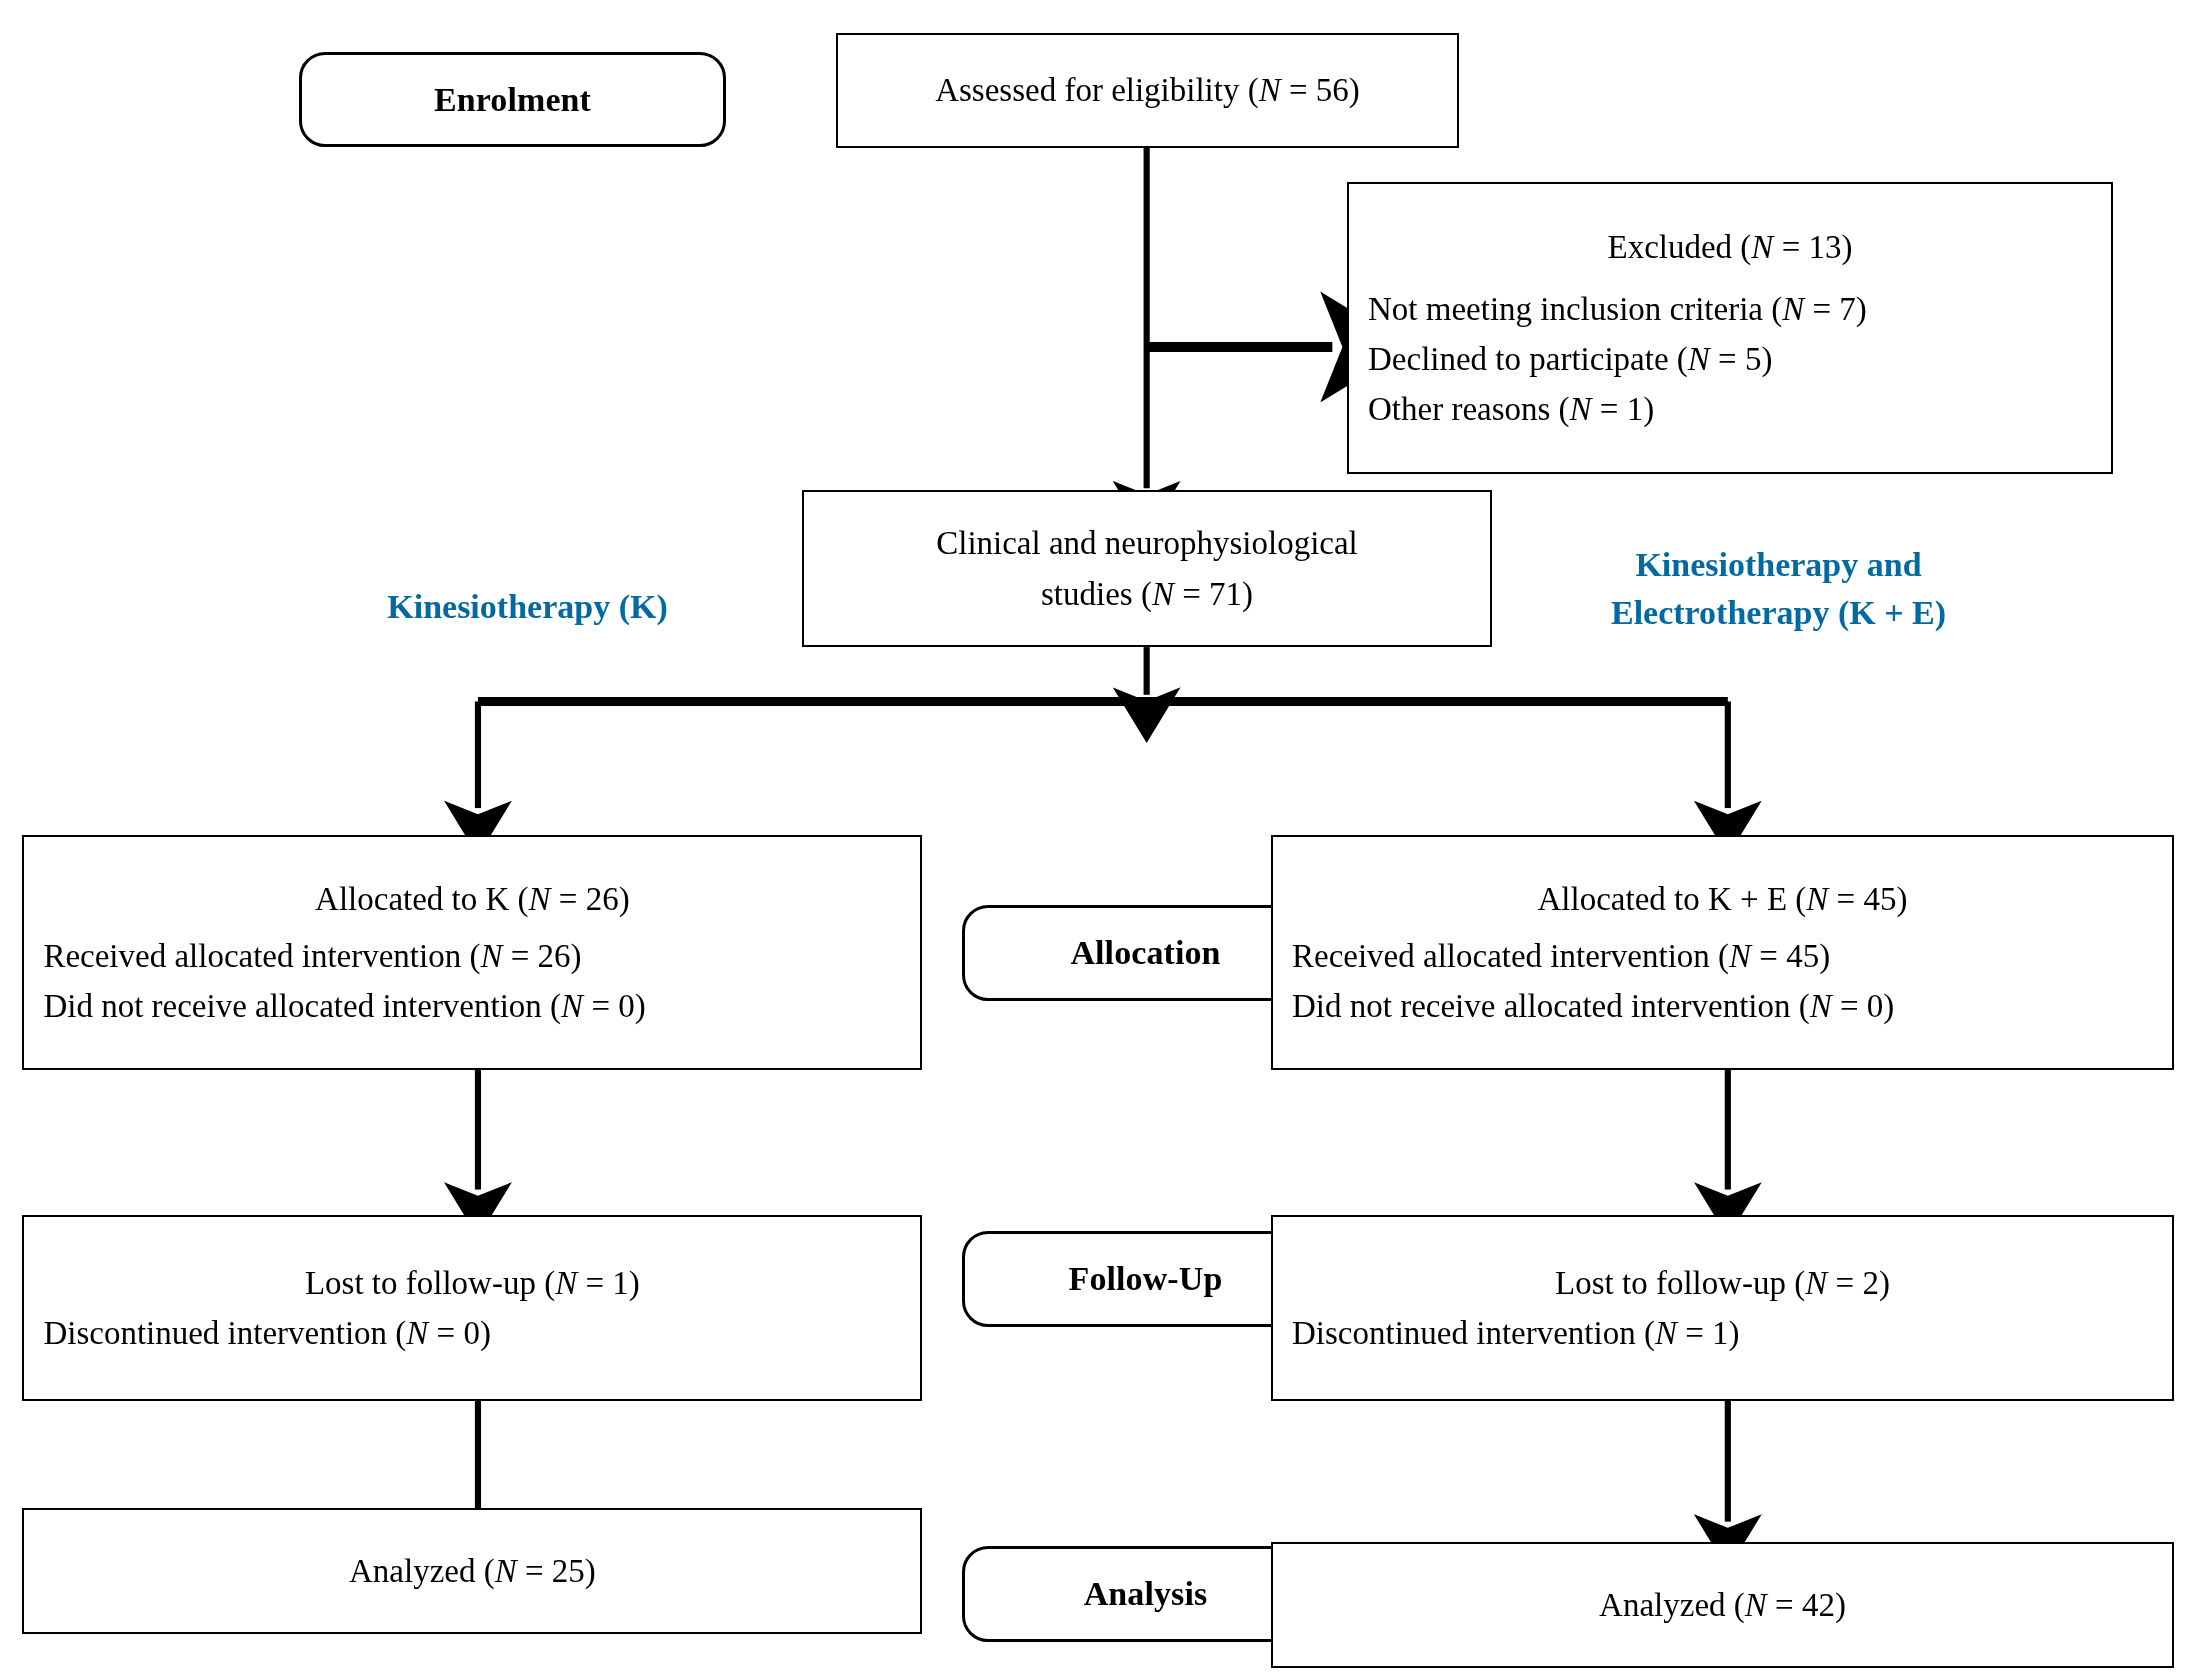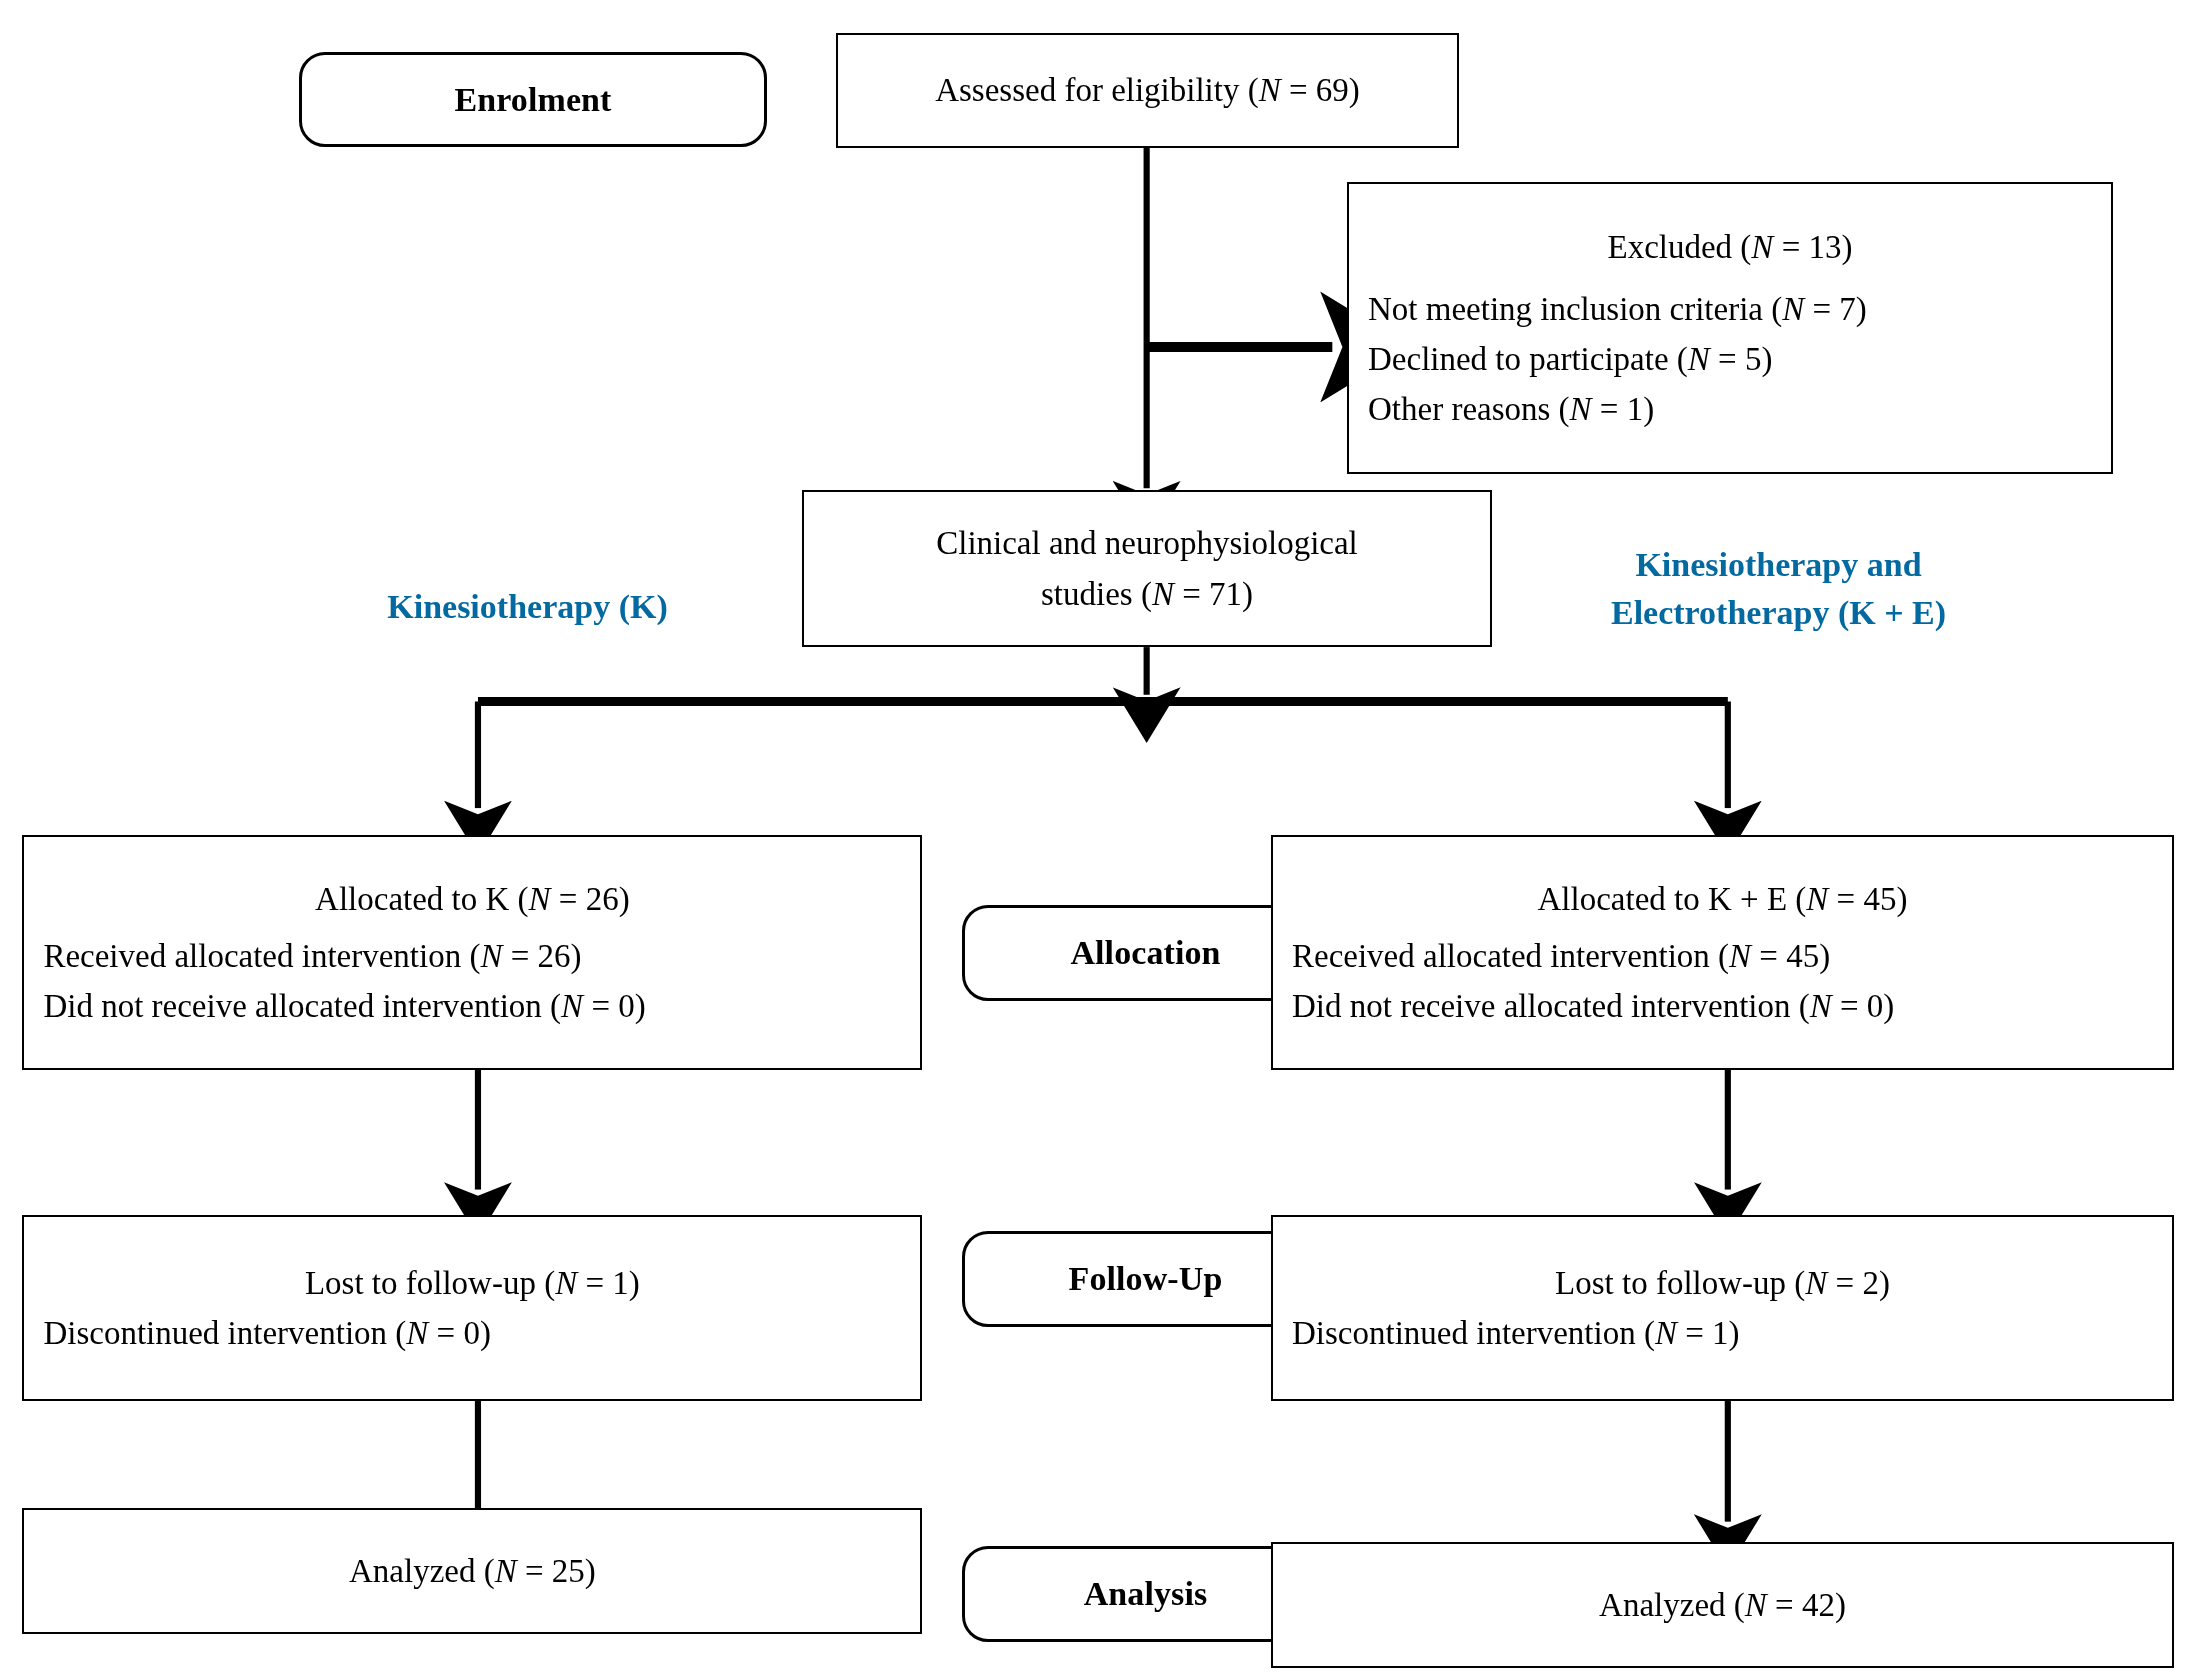--- a/index.html
+++ b/index.html
@@ -93,21 +93,21 @@
     <path d="M 852 1250 L 852 1440" stroke="#000000" stroke-width="11" fill="none" marker-end="url(#arrowhead)"></path>
     <path d="M 3080 1250 L 3080 1440" stroke="#000000" stroke-width="11" fill="none" marker-end="url(#arrowhead)"></path>
 
     <path d="M 852 1905 L 852 2120" stroke="#000000" stroke-width="11" fill="none" marker-end="url(#arrowhead)"></path>
     <path d="M 3080 1905 L 3080 2120" stroke="#000000" stroke-width="11" fill="none" marker-end="url(#arrowhead)"></path>
 
     <path d="M 852 2497 L 852 2712" stroke="#000000" stroke-width="11" fill="none" marker-end="url(#arrowhead)"></path>
     <path d="M 3080 2497 L 3080 2712" stroke="#000000" stroke-width="11" fill="none" marker-end="url(#arrowhead)"></path>
   </svg>
 
-  <div class="stage-box" style="left:299px; top:52px; width:468px; height:95px;">
+  <div class="stage-box" style="left:299px; top:52px; width:427px; height:95px;">
     <span class="stage-label">Enrolment</span>
   </div>
 
   <div class="stage-box" style="left:962px; top:905px; width:367px; height:96px;">
     <span class="stage-label">Allocation</span>
   </div>
 
   <div class="stage-box" style="left:962px; top:1231px; width:367px; height:96px;">
     <span class="stage-label">Follow-Up</span>
   </div>
@@ -121,21 +121,21 @@
   </div>
 
   <div class="group-label" style="left:1470px; top:541px; width:617px;">
     <div>Kinesiotherapy and</div>
     <div>Electrotherapy (K + E)</div>
   </div>
 
   <div class="node-box" style="left:836px; top:33px; width:623px; height:115px;">
     <div class="box-pad">
       <div class="line center">
-        <span>Assessed for eligibility (</span><span class="ital">N</span><span> = 69)</span>
+        <span>Assessed for eligibility (</span><span class="ital">N</span><span> = 56)</span>
       </div>
     </div>
   </div>
 
   <div class="node-box" style="left:1347px; top:182px; width:766px; height:292px;">
     <div class="box-pad">
       <div class="line center" style="margin-bottom:12.3px;font-family:Liberation Serif, serif;">
         <span>Excluded (</span><span class="ital">N</span><span> = 13)</span>
       </div>
       <div class="line left">

